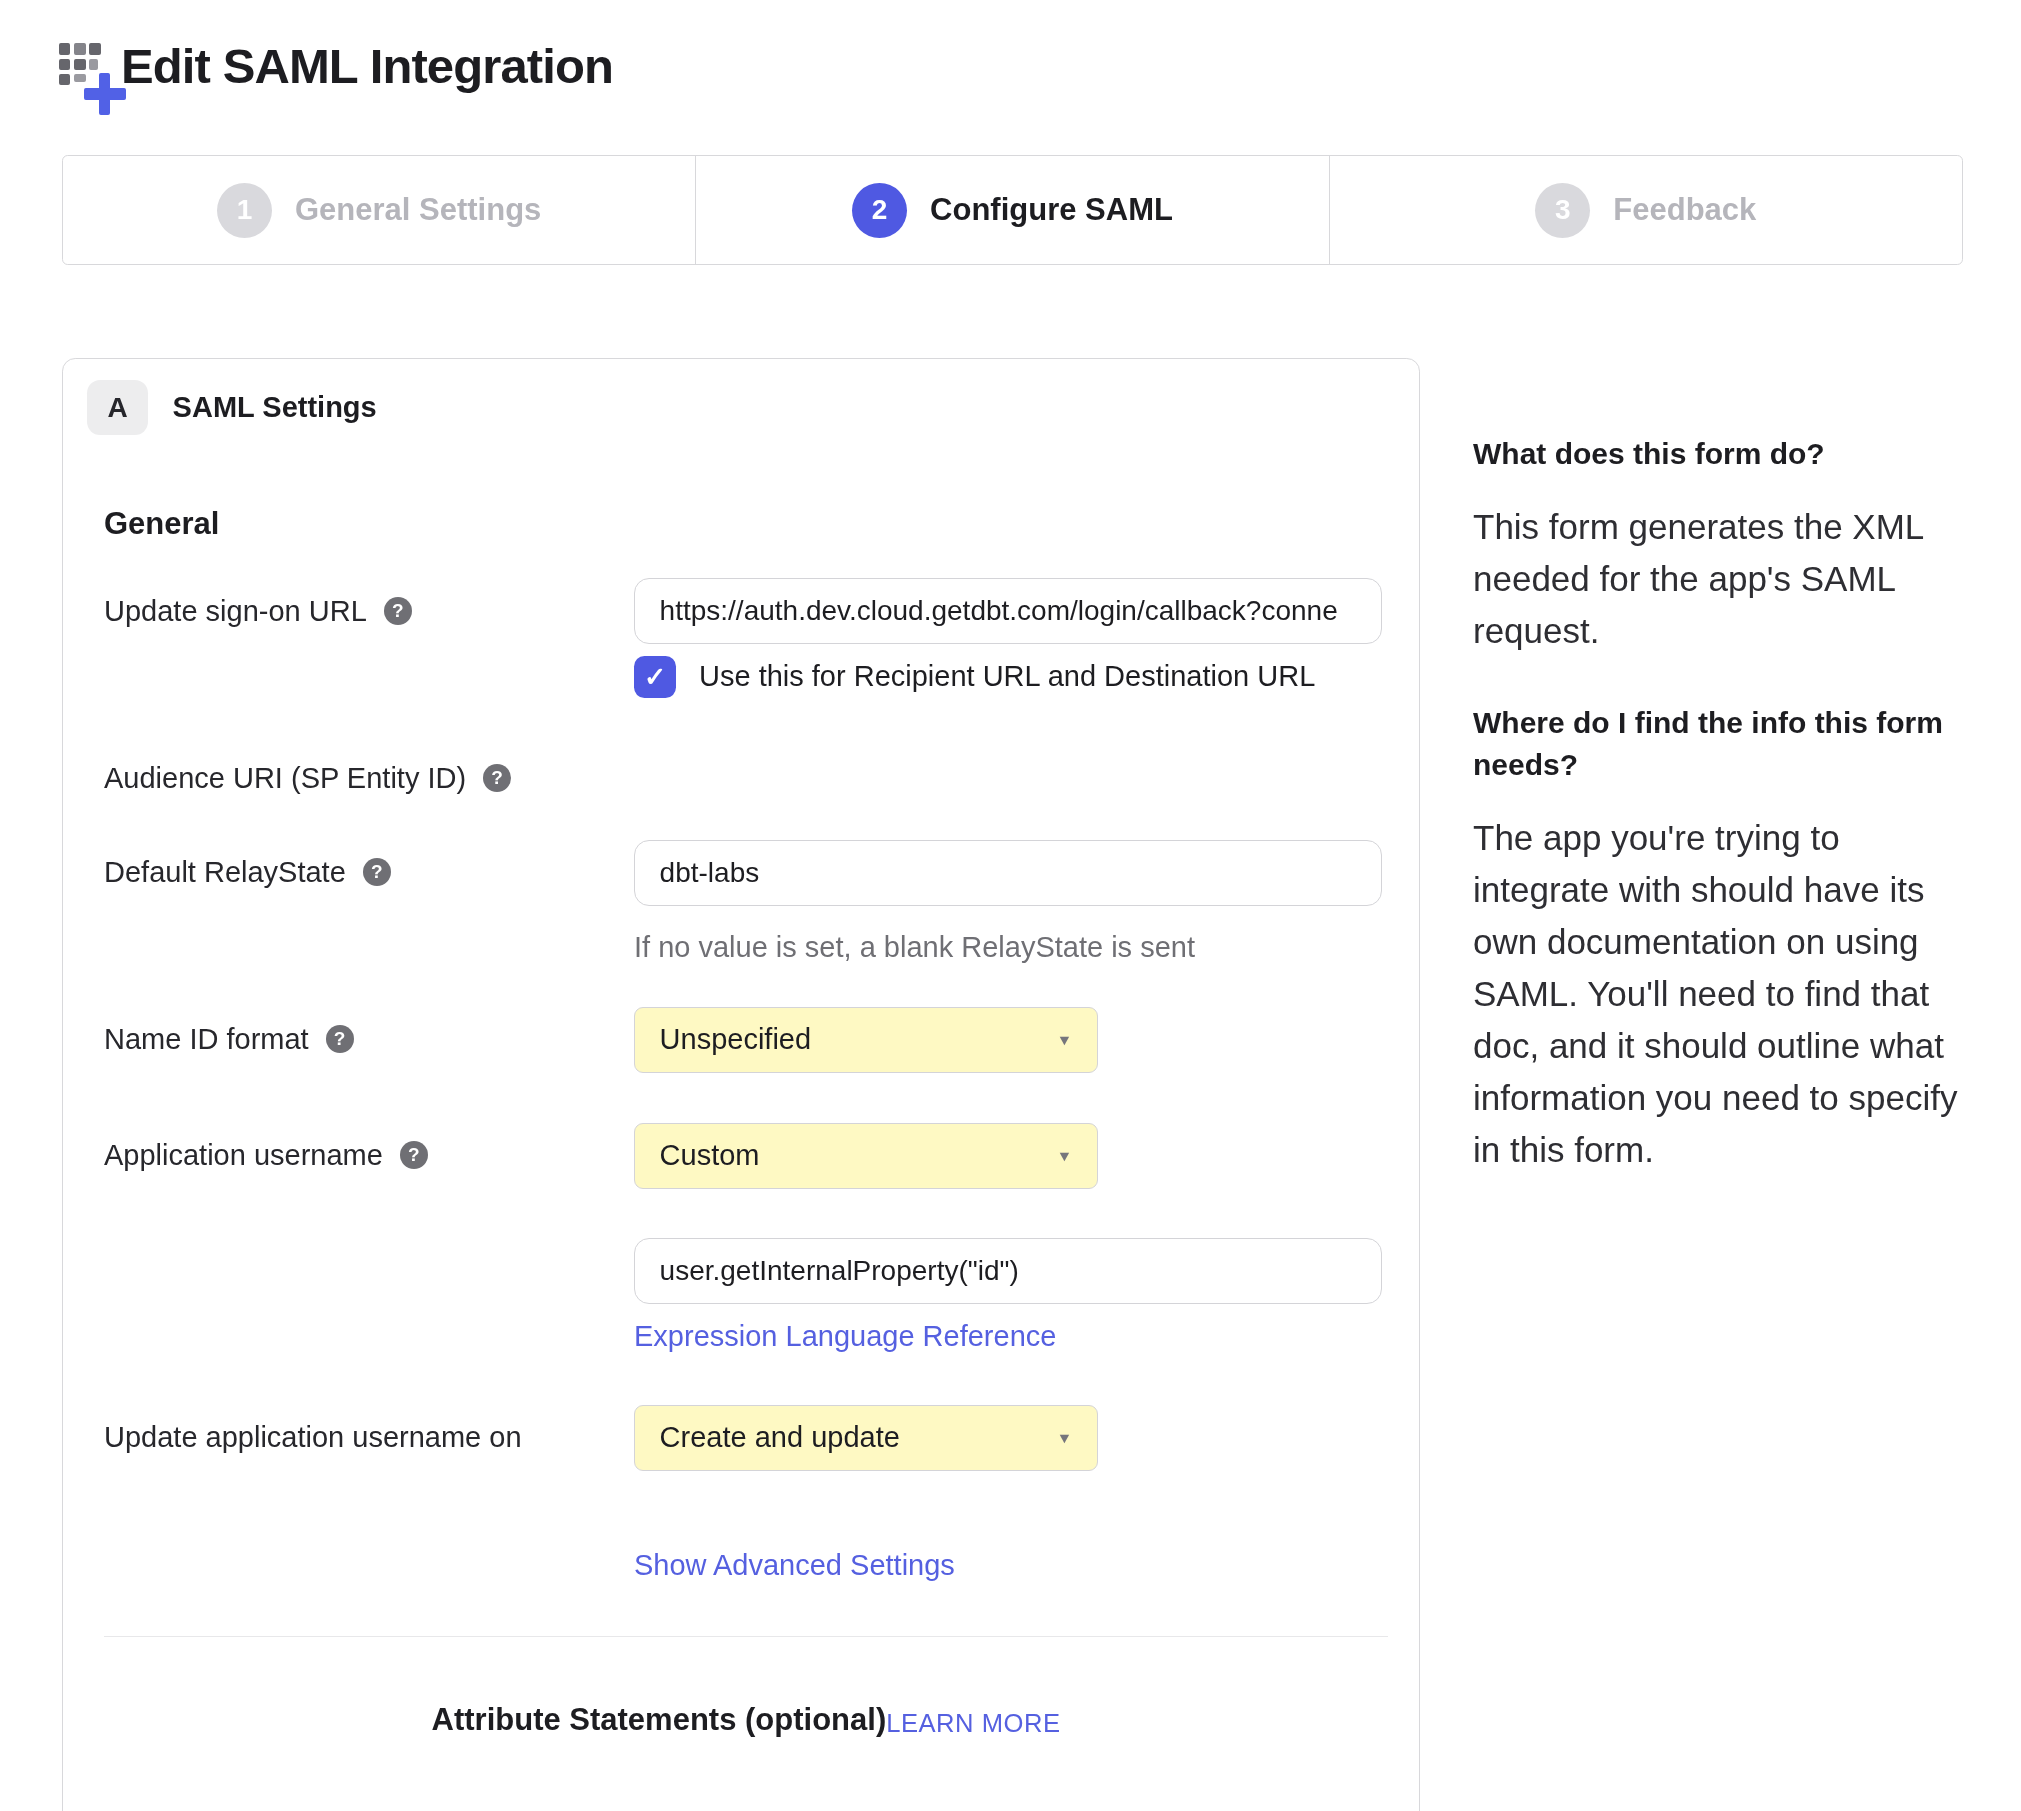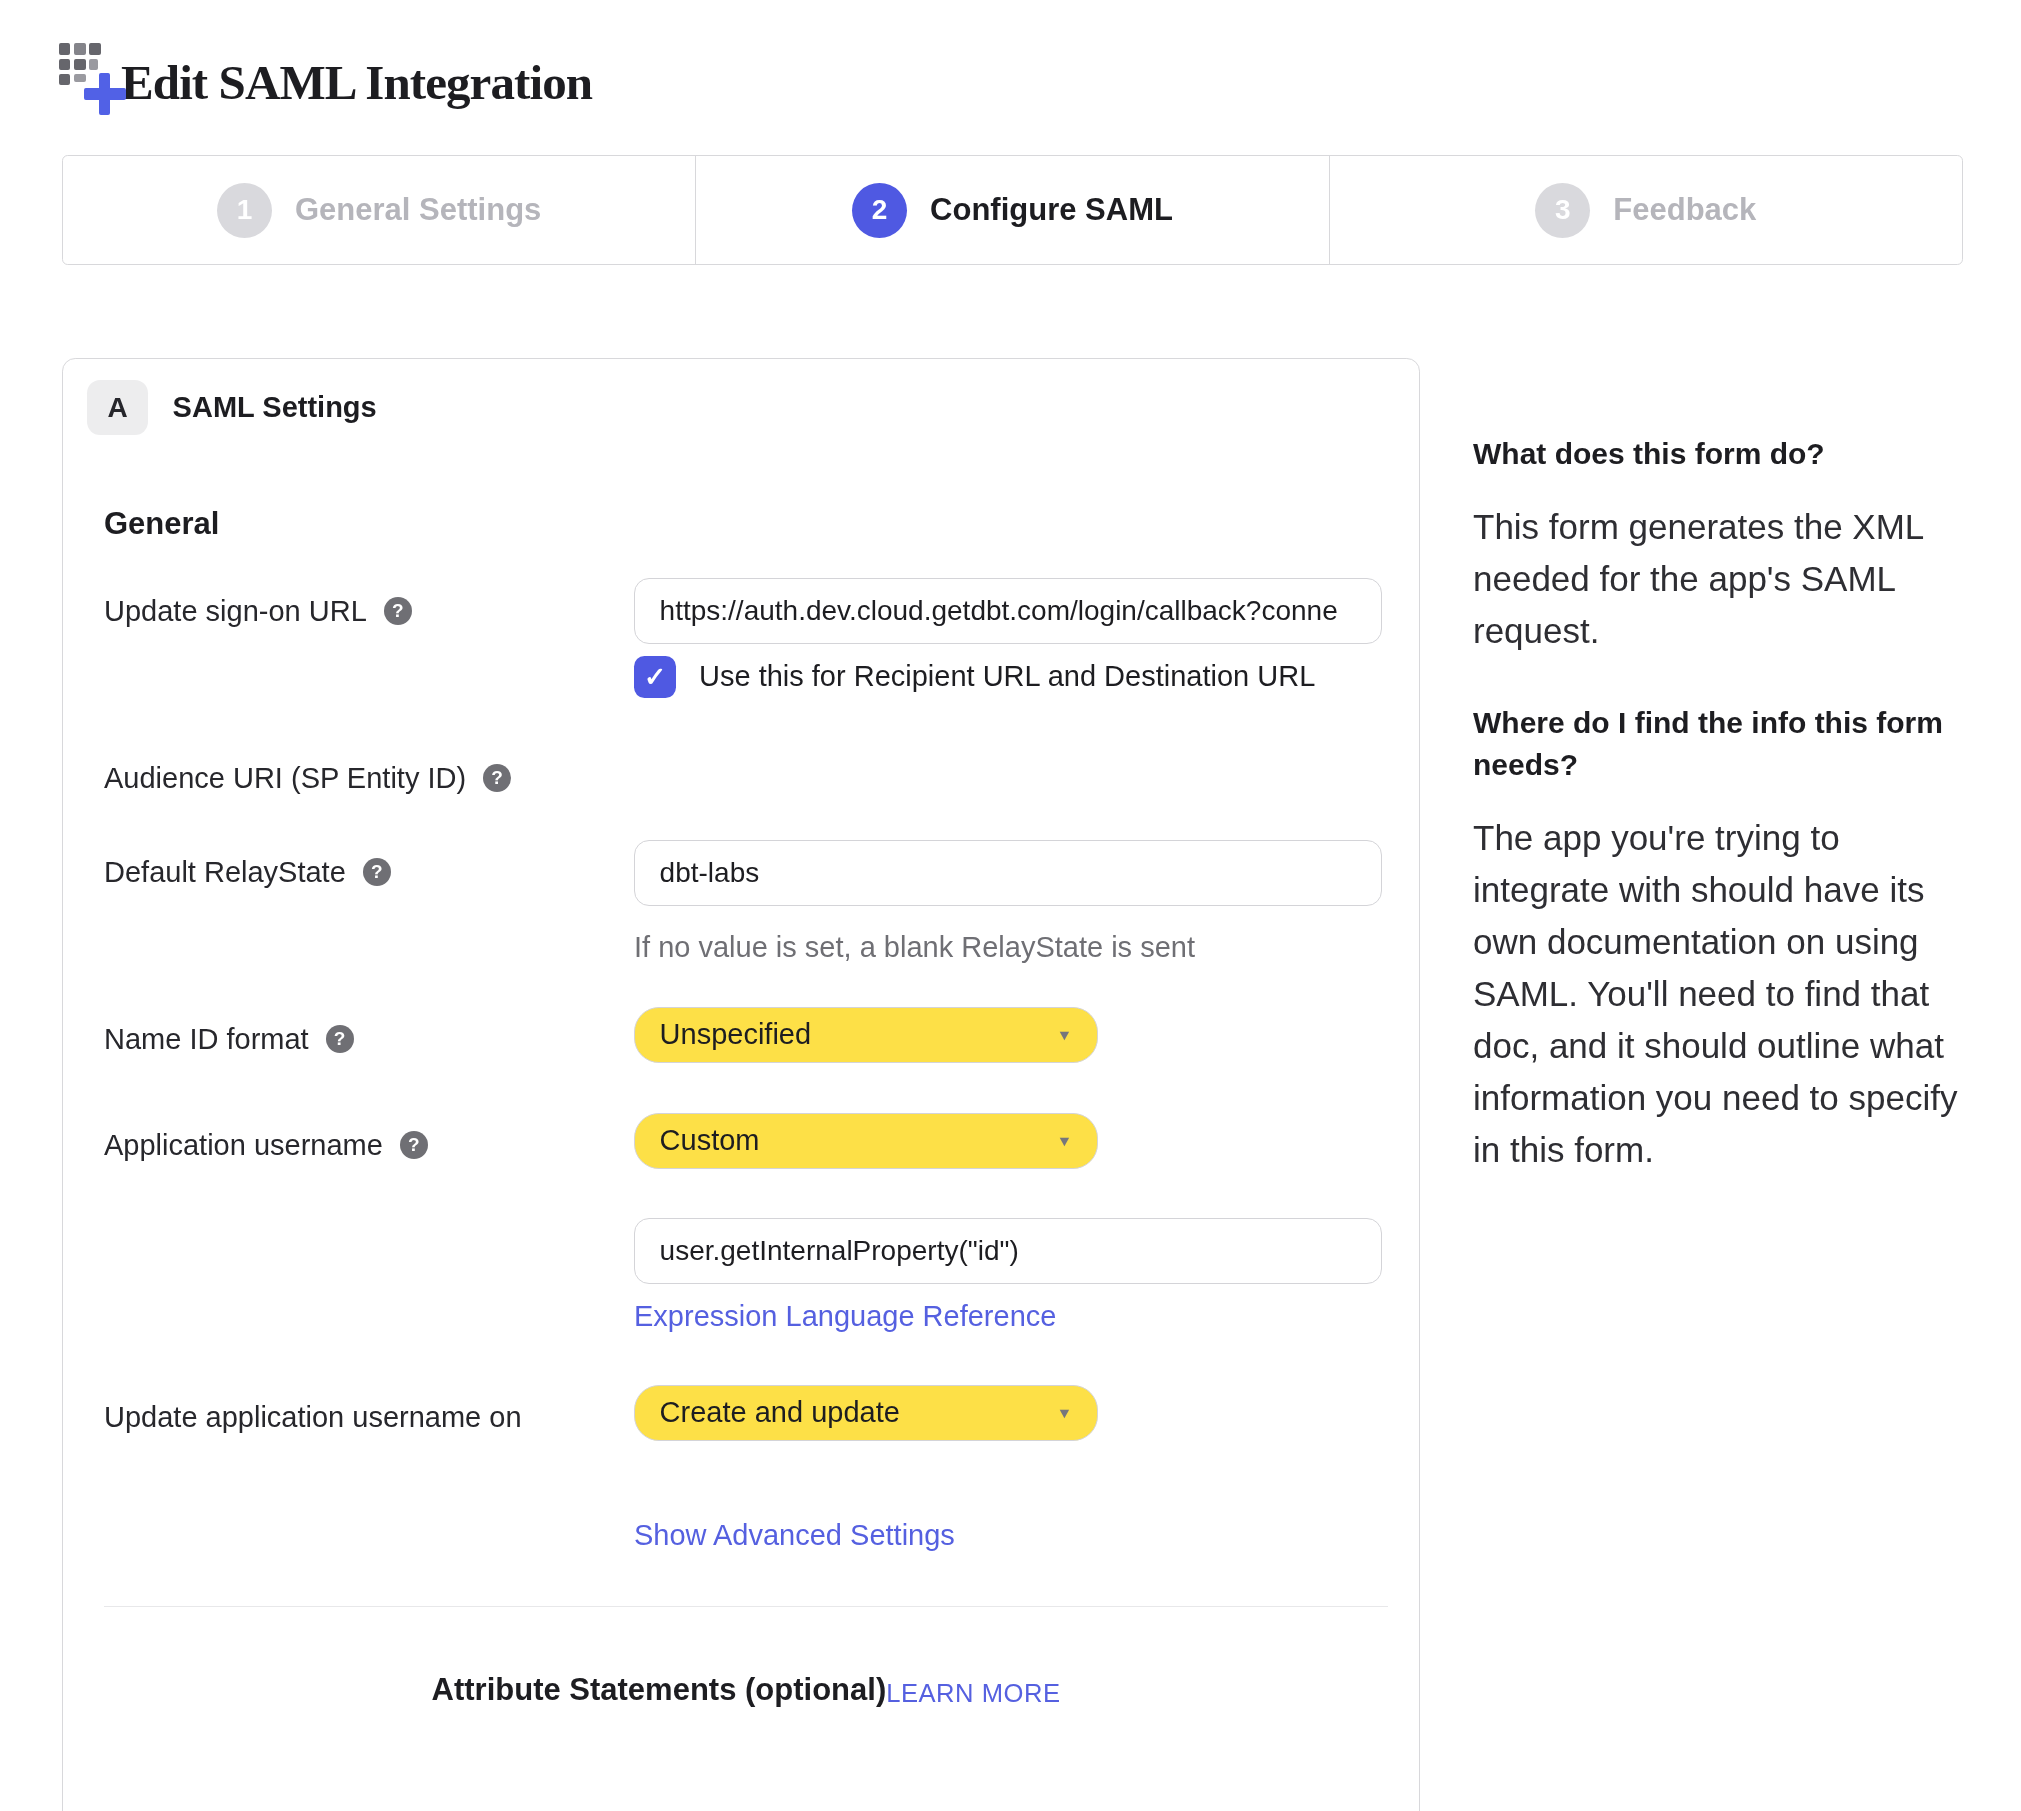--- a/index.html
+++ b/index.html
@@ -14,21 +14,21 @@
     --icon-gray:#66666c;
     --title-icon-plus:#5161e6;
   }
   *{box-sizing:border-box;}
   html,body{margin:0;padding:0;}
   body{
     width:2021px;height:1811px;overflow:hidden;background:#ffffff;
     font-family:"Liberation Sans",sans-serif;color:var(--text);
   }
   
-  .page-header{display:flex;align-items:flex-end;padding:32px 0 0 59px;font-family:Liberation Serif, serif;}
+  .page-header{display:flex;align-items:flex-start;padding:32px 0 0 59px;}
   .app-icon{position:relative;width:62px;height:74px;margin-top:11.4px;flex:0 0 auto;}
   .app-icon .grid{position:absolute;left:0;top:0;width:44px;height:44px;
     display:grid;grid-template-columns:repeat(3,11.4px);grid-template-rows:repeat(3,11.4px);gap:3.8px;}
   .app-icon .grid i{background:var(--icon-gray);border-radius:1.9px;}
   .app-icon .grid i:nth-child(2){background:#84848a;}
   .app-icon .grid i:nth-child(6){background:#9a9aa0;width:8.5px;}
   .app-icon .grid i:nth-child(8){background:#9a9aa0;height:8.5px;}
   .app-icon .grid i:nth-child(9){opacity:0;}
   .app-icon .plus{position:absolute;left:24.6px;top:30px;width:42px;height:42px;}
   .app-icon .plus::before,.app-icon .plus::after{content:"";position:absolute;background:var(--title-icon-plus);border-radius:1.9px;}
@@ -59,21 +59,21 @@
   
   .field-row{display:grid;grid-template-columns:530px 1fr;align-items:start;}
   .field-label{display:flex;align-items:center;gap:17px;padding-top:13.2px;
     font-size:29px;color:#27272c;line-height:38px;}
   .help-icon{width:28px;height:28px;border-radius:50%;background:var(--muted);color:#fff;
     font-size:19px;font-weight:700;display:inline-flex;align-items:center;justify-content:center;
     flex:0 0 auto;cursor:pointer;}
   .text-input{width:748px;height:66px;border:1.9px solid #d4d4d8;border-radius:15px;
     padding:0 24.6px;font-size:28px;color:var(--text);font-family:inherit;background:#fff;outline:none;
     white-space:nowrap;overflow:hidden;text-overflow:clip;}
-  .select{width:464px;height:56px;border:1.9px solid #d4d4d8;border-radius:25px;background:#fde047;
+  .select{width:464px;height:66px;border:1.9px solid #d4d4d8;border-radius:9px;background:#fef9c3;
     padding:0 24.6px;display:flex;align-items:center;justify-content:space-between;
     font-size:29px;color:var(--text);cursor:pointer;}
   .caret{font-size:16px;color:#76767c;transform:scaleY(.9);}
   .checkbox-row{display:flex;align-items:center;gap:23px;margin-top:11.4px;}
   .checkbox{width:42px;height:42px;border-radius:10.4px;background:var(--accent);color:#fff;
     display:flex;align-items:center;justify-content:center;font-size:26.5px;font-weight:700;cursor:pointer;}
   .checkbox-label{font-size:29px;color:var(--text);}
   .hint{margin-top:24.6px;font-size:29px;color:var(--muted);}
   a.link{color:var(--link);text-decoration:none;font-size:29px;cursor:pointer;margin-top:16px;}
   .el-ref{display:inline-block;margin-top:19px;}

